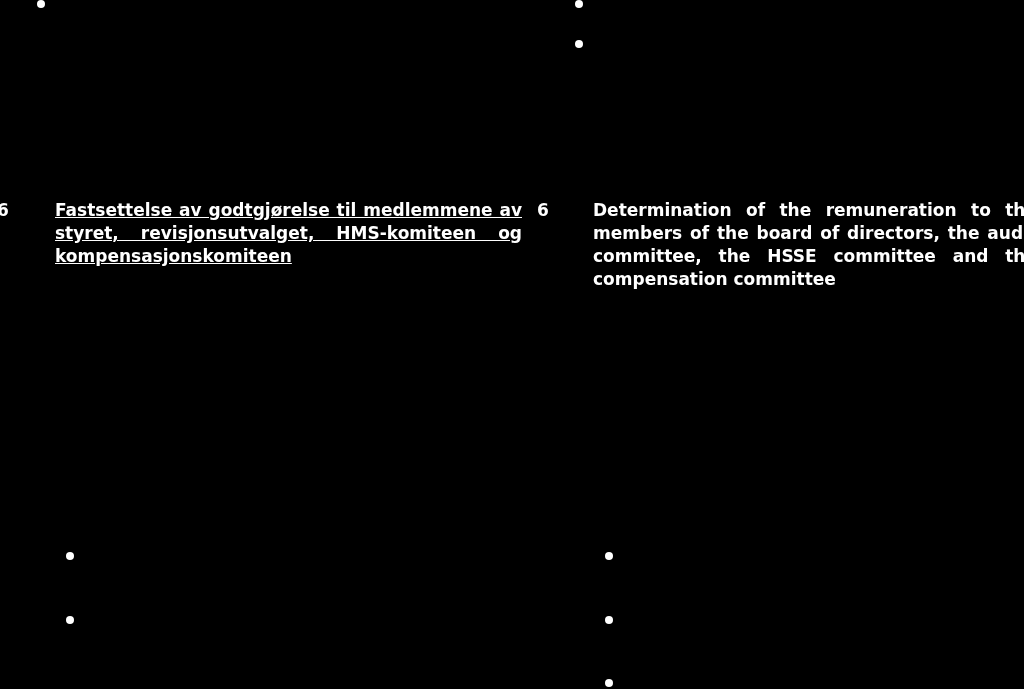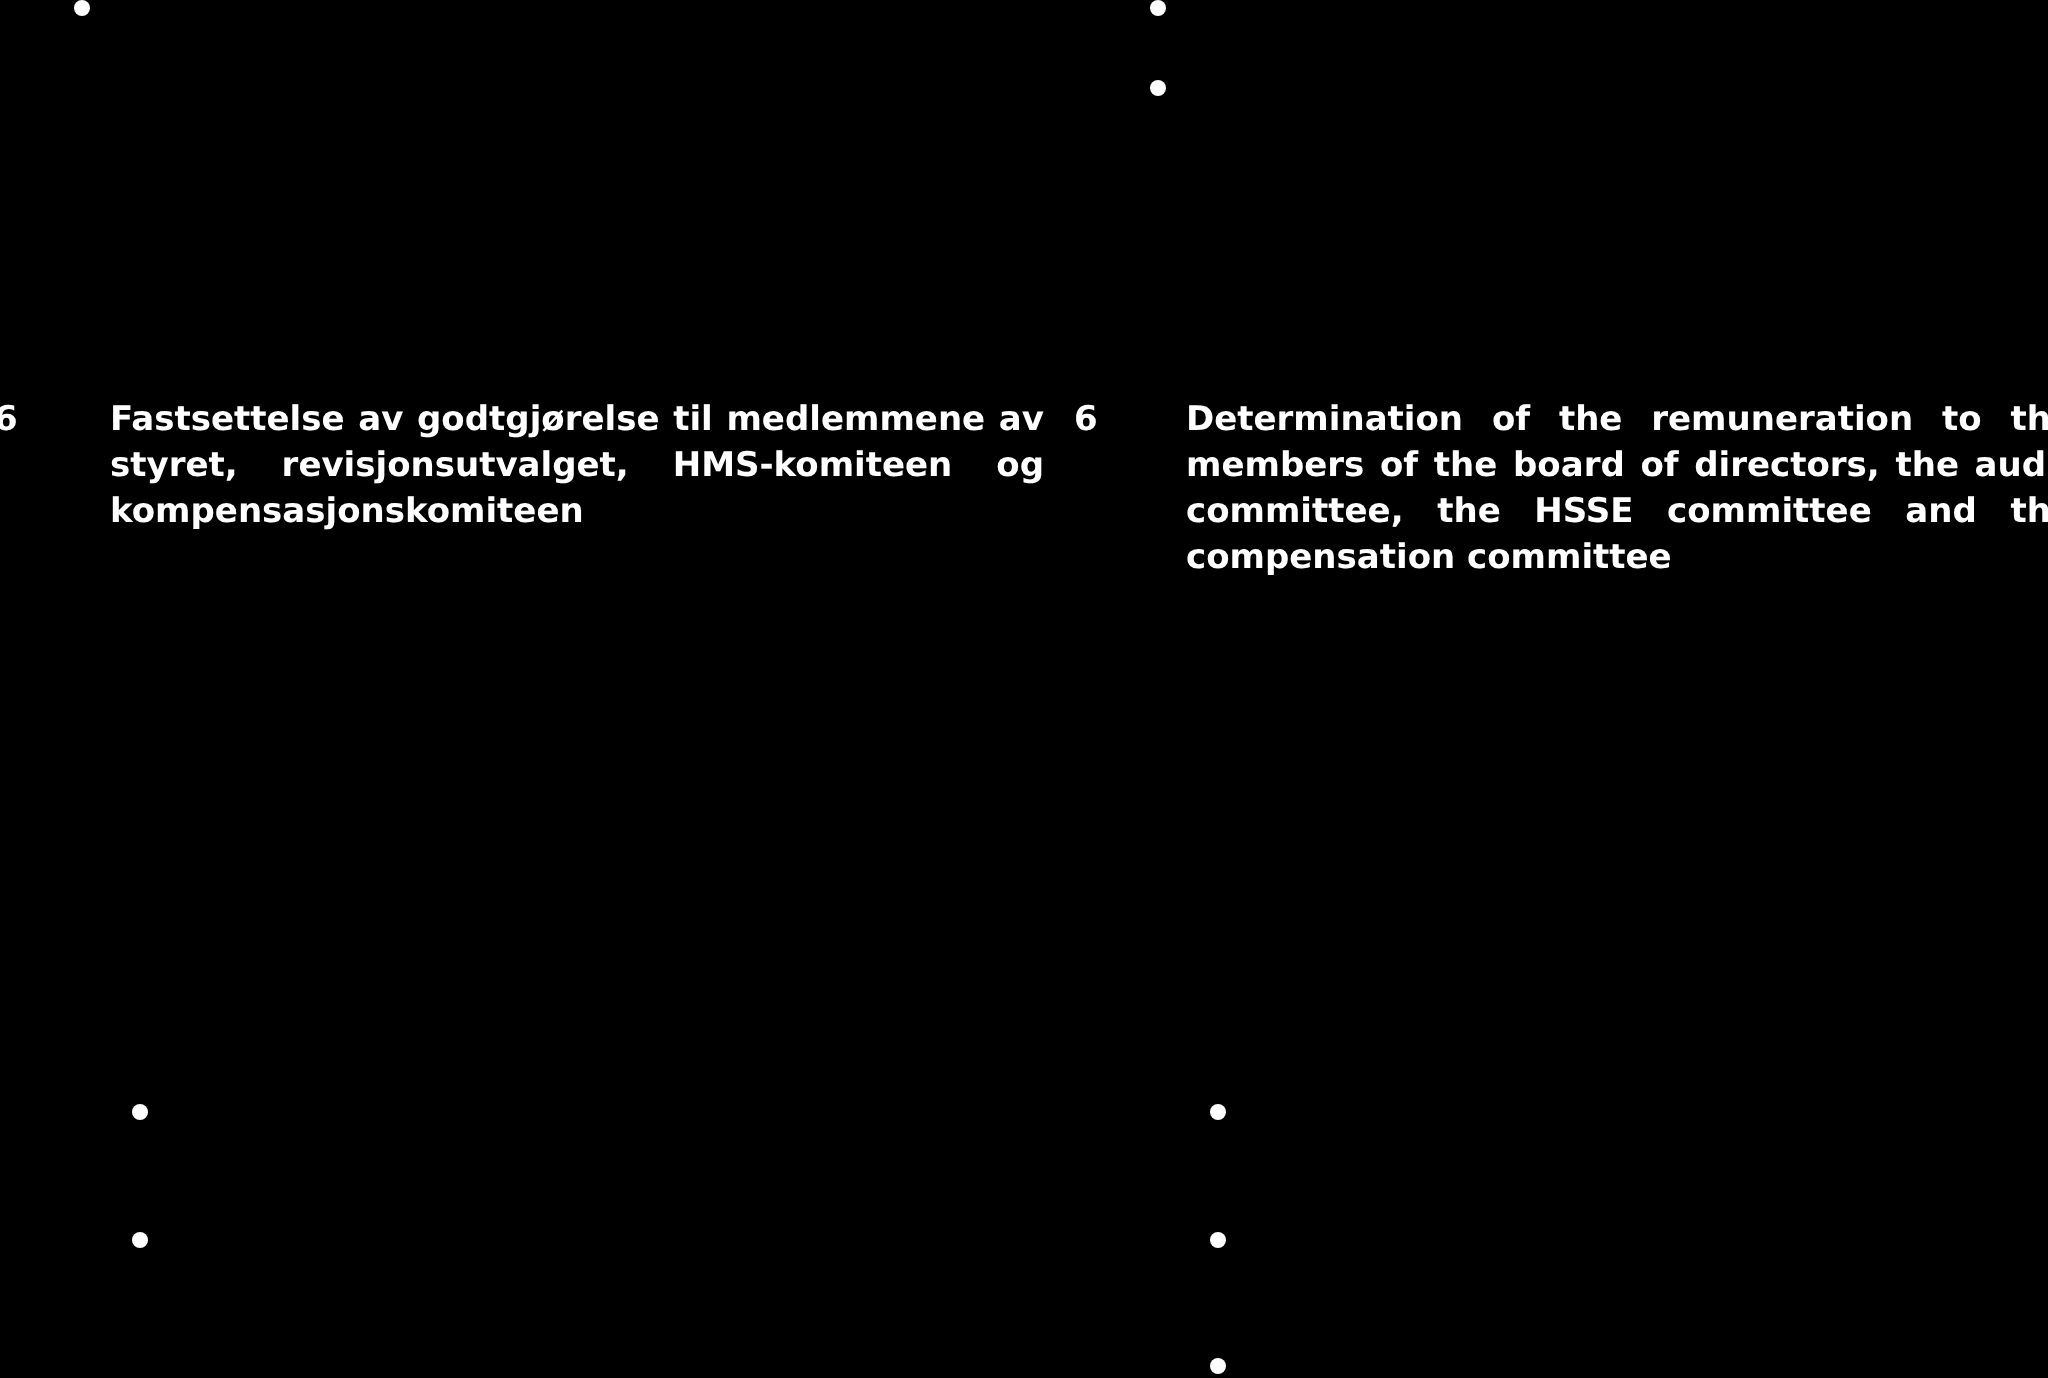--- a/index.html
+++ b/index.html
@@ -79,20 +79,21 @@
     position: absolute;
     left: -3px;
     top: 0;
     width: 525px;
   }
   .col-no .item-number {
     width: 58px;
   }
   .col-no .item-text {
     width: 467px;
+    text-decoration: underline;
   }
 
   
   .col-en {
     position: absolute;
     left: 537px;
     top: 0;
     width: 500px;
   }
   .col-en .item-number {

